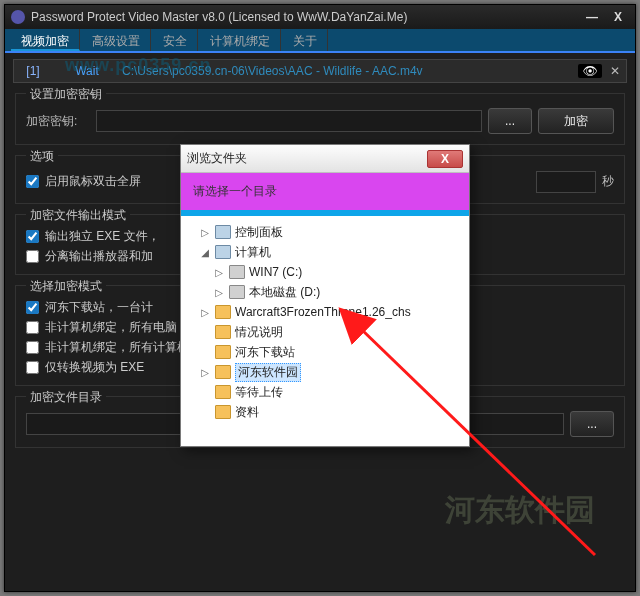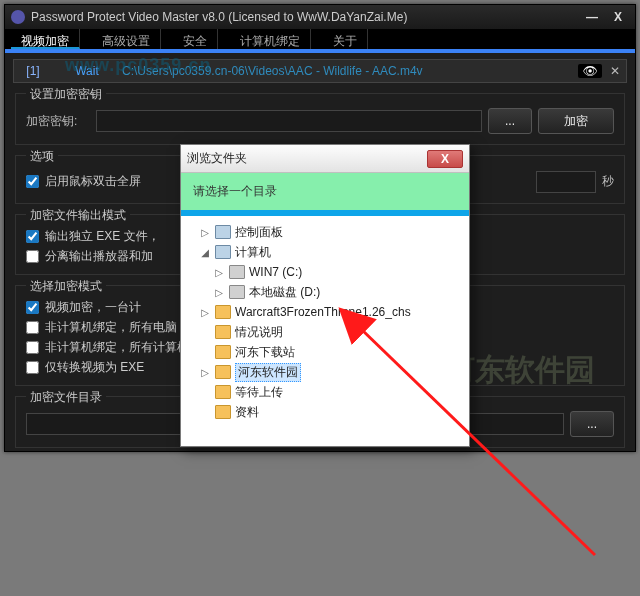--- a/index.html
+++ b/index.html
@@ -1,22 +1,22 @@
 <!DOCTYPE html>
 <html><head>
 <meta charset="utf-8">
 <style>
 *{box-sizing:border-box;margin:0;padding:0;font-family:"Microsoft YaHei",Tahoma,sans-serif;font-size:12px}
 body{background:#7a7a7a;width:640px;height:596px;overflow:hidden;position:relative}
-.app{position:absolute;left:4px;top:4px;width:632px;height:448px;background:#1e1e1e;border:1px solid #000;box-shadow:0 0 4px rgba(0,0,0,.6)}
+.app{position:absolute;left:4px;top:4px;width:632px;height:588px;background:#1e1e1e;border:1px solid #000;box-shadow:0 0 4px rgba(0,0,0,.6)}
 .titlebar{height:24px;background:linear-gradient(#2a2a2a,#1a1a1a);display:flex;align-items:center;padding:0 6px;color:#ccc}
 .titlebar .icon{width:14px;height:14px;background:#55a;border-radius:50%;margin-right:6px}
 .titlebar .tspace{flex:1}
 .wbtn{width:22px;height:16px;margin-left:4px;display:flex;align-items:center;justify-content:center;color:#ddd;font-weight:bold;cursor:pointer}
-.tabs{height:24px;display:flex;gap:12px;background:#000000;border-bottom:4px solid #3b82f6;padding-left:6px}
+.tabs{height:24px;display:flex;gap:2px;background:#0c4a6e;border-bottom:2px solid #3b82f6;padding-left:6px}
 .tab{padding:4px 10px;color:#aaa;border-right:1px solid #333;cursor:pointer}
 .tab.active{color:#fff;border-bottom:2px solid #1a96d6}
 .wm{position:absolute;left:60px;top:50px;color:#0d5b77;opacity:.55;font-size:18px;font-weight:bold;letter-spacing:1px;pointer-events:none}
 .wm2{position:absolute;right:40px;bottom:60px;color:#7a8a66;opacity:.35;font-size:30px;font-weight:bold;pointer-events:none}
 .listrow{margin:6px 8px 0;height:24px;background:#2b2b2b;border:1px solid #444;display:flex;align-items:center;color:#bbb}
 .listrow .idx{width:38px;text-align:center;color:#8ab6ff}
 .listrow .status{width:70px;color:#4aa3ff;text-align:center}
 .listrow .path{flex:1;color:#2f8bbd;white-space:nowrap;overflow:hidden}
 .listrow .eye{width:24px;text-align:center;color:#fff;background:#000;margin:2px;border-radius:2px}
 .listrow .x{width:22px;text-align:center;color:#bbb;cursor:pointer}
@@ -24,21 +24,21 @@
 .panel legend{position:absolute;top:-8px;left:10px;background:#1e1e1e;padding:0 4px;color:#ccc}
 .row{display:flex;align-items:center;gap:6px;margin:4px 0}
 .row label{min-width:64px}
 input[type=text]{background:#1a1a1a;border:1px solid #444;height:22px;color:#ddd;padding:0 4px}
 .btn{background:linear-gradient(#3a3a3a,#222);border:1px solid #555;height:26px;min-width:44px;color:#eee;display:flex;align-items:center;justify-content:center;cursor:pointer;border-radius:3px;padding:0 10px}
 .btn.big{min-width:76px;font-weight:normal}
 .chk{display:flex;align-items:center;gap:6px;margin:3px 0;color:#ccc}
 .chk input{accent-color:#1a78c2}
 .firstpanel{}
 
-.dlg{position:absolute;left:180px;top:144px;width:290px;background:#86efac;border:1px solid #7a7a7a;box-shadow:4px 4px 12px rgba(0,0,0,.5)}
+.dlg{position:absolute;left:180px;top:144px;width:290px;background:#d946ef;border:1px solid #7a7a7a;box-shadow:4px 4px 12px rgba(0,0,0,.5)}
 .dlg .dtb{height:28px;background:linear-gradient(#fdfdfd,#e3e3e3);border-bottom:1px solid #c0c0c0;display:flex;align-items:center;padding:0 6px;color:#222}
 .dlg .dtb .sp{flex:1}
 .dlg .dtb .xc{width:36px;height:18px;background:linear-gradient(#e07a78,#c84b49);color:#fff;display:flex;align-items:center;justify-content:center;border:1px solid #a33;border-radius:2px;cursor:pointer;font-weight:bold}
 .dlg .prompt{padding:10px 12px;border-bottom:6px solid #0ea5e9;color:#333}
 .tree{height:230px;overflow:auto;background:#fff;padding:6px 4px}
 .node{display:flex;align-items:center;height:20px;white-space:nowrap;color:#222;cursor:pointer}
 .node .tw{width:12px;text-align:center;color:#666;font-size:10px}
 .node .fic{width:16px;height:14px;margin:0 4px;background:#f6c15b;border:1px solid #c9962e;border-radius:1px}
 .node .fic.pc{background:#bcd3e6;border-color:#6d8aa4}
 .node .fic.dr{background:#d0d0d0;border-color:#888}
@@ -110,21 +110,21 @@
     <label class="chk">
         <input type="checkbox" style="">
         <span>分离输出播放器和加</span>
       </label>
   </div>
 
   <div class="panel">
     <legend>选择加密模式</legend>
     <label class="chk">
         <input type="checkbox" checked="" style="">
-        <span>视频加密，一台计</span>
+        <span>河东下载站，一台计</span>
       </label>
     <label class="chk">
         <input type="checkbox" style="">
         <span>非计算机绑定，所有电脑</span> 
         <span style="margin-left:40px">机绑定</span> 
         <span style="margin-left:20px">中电脑</span>
       </label>
     <label class="chk">
         <input type="checkbox" style="">
         <span>非计算机绑定，所有计算机，一个密码</span>

